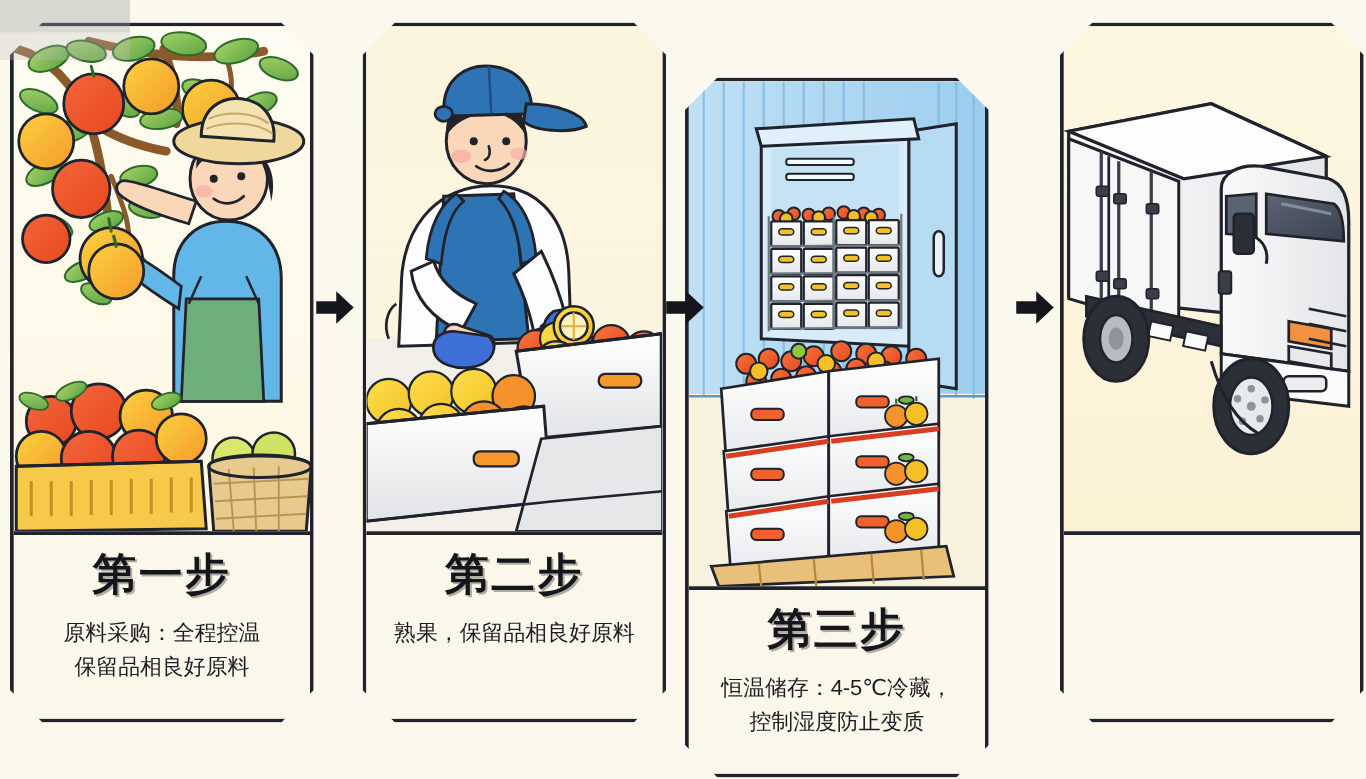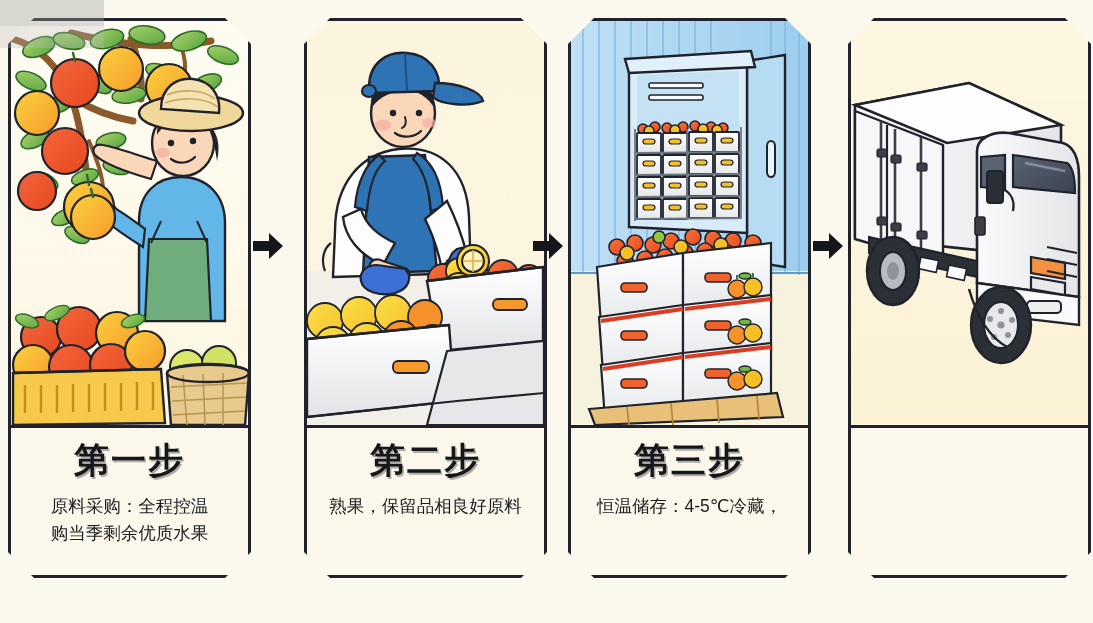--- a/index.html
+++ b/index.html
@@ -31,22 +31,22 @@
     box-sizing:border-box;
     clip-path:polygon(26px 0,calc(100% - 26px) 0,100% 26px,100% calc(100% - 26px),
                       calc(100% - 26px) 100%,26px 100%,0 calc(100% - 26px),0 26px);
     overflow:hidden;
   }
   .card-inner{
     position:absolute;inset:0;
     display:flex;flex-direction:column;
   }
   #card1{left:8px;text-decoration:underline;}
-  #card2{left:304px;}
-  #card3{left:568px;}
+  #card2{left:290px;}
+  #card3{left:548px;margin-top:44px;}
   #card4{left:848px;}
 
   .illus{
     position:relative;
     height:404px;
     overflow:hidden;
     background:#FDF8E6;
     border-bottom:3px solid #20232B;
   }
   .illus svg{position:absolute;left:0;top:0;width:100%;height:100%;display:block;}
@@ -235,21 +235,21 @@
                 <path d="M212 352 L212 404"></path>
             </g>
             <ellipse cx="197" cy="352" rx="41" ry="9" fill="none" stroke="#20232B" stroke-width="2.4"></ellipse>
           </g>
         </svg>
       </div>
       <div class="caption">
         <div class="step-title">第一步</div>
         <div class="step-desc">
           <div>原料采购：全程控温</div>
-          <div>购当季剩余优质水果</div>
+          <div>保留品相良好原料</div>
         </div>
       </div>
     </div>
   </div>
 
   <div class="card" id="card2">
     <div class="card-inner">
       <div class="illus">
         <svg viewBox="0 0 237 404" preserveAspectRatio="xMidYMid slice">
           <defs>
@@ -558,20 +558,21 @@
                 <path d="M146 378 L148 402"></path>
                 <path d="M186 375 L188 399"></path>
             </g>
           </g>
         </svg>
       </div>
       <div class="caption">
         <div class="step-title">第三步</div>
         <div class="step-desc">
           <div>恒温储存：4-5℃冷藏，</div>
+          <div>控制湿度防止变质</div>
         </div>
       </div>
     </div>
   </div>
 
   <div class="card" id="card4">
     <div class="card-inner">
       <div class="illus">
         <svg viewBox="0 0 237 404" preserveAspectRatio="xMidYMid slice">
           <defs>

